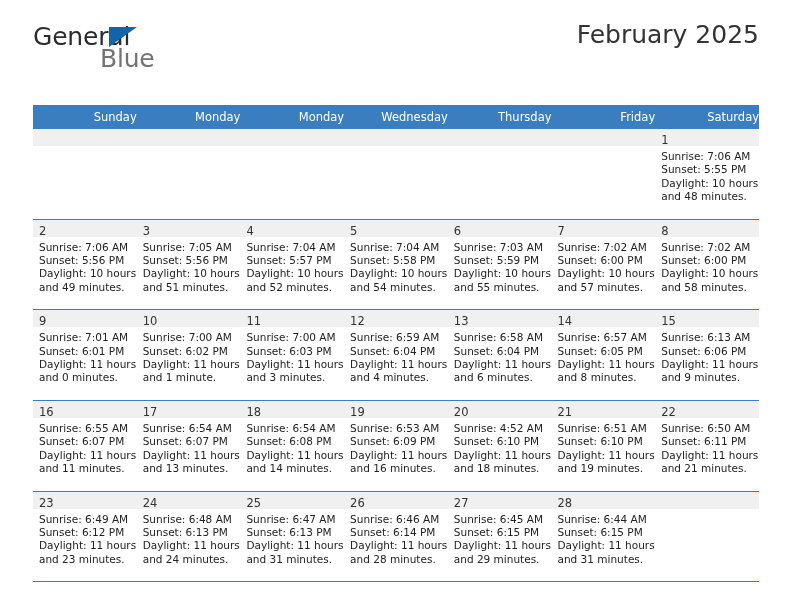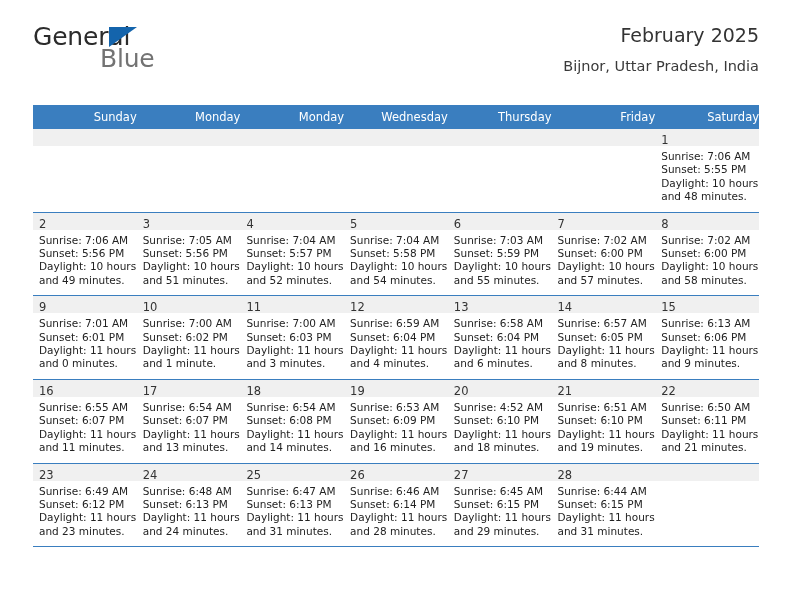--- a/index.html
+++ b/index.html
@@ -66,21 +66,21 @@
     font-weight: 400;
     margin-left: 9px;
   }
   .title-block {
     position: absolute;
     right: 0;
     top: 0;
     text-align: right;
   }
   .cal-title {
-    font-size: 19px;
+    font-size: 25px;
     color: #333333;
     font-family: "DejaVu Sans", sans-serif;
     font-weight: 400;
     line-height: 34px;
     white-space: nowrap;
   }
   .cal-subtitle {
     font-size: 14.5px;
     color: #3a3a3a;
     font-family: "DejaVu Sans", sans-serif;
@@ -123,21 +123,21 @@
     padding: 1px 0 0 6px;
     box-sizing: border-box;
   }
   .daynum {
     font-size: 11.5px;
     color: #333333;
     font-family: "DejaVu Sans", sans-serif;
     line-height: 15px;
   }
   .cell-body {
-    padding: 4px 5px 8px 6px;
+    padding: 4px 5px 15px 6px;
   }
   .cell-line {
     font-size: 10.5px;
     color: #222222;
     font-family: "DejaVu Sans", sans-serif;
     line-height: 13.4px;
     white-space: nowrap;
   }
   .empty-band {
     background: #f0f0f0;
@@ -152,21 +152,20 @@
   <div class="header">
 
     <div class="logo">
       <span class="logo-general">General</span>
       <span class="logo-triangle"></span>
       <span class="logo-blue">Blue</span>
     </div>
 
     <div class="title-block">
       <div class="cal-title">February 2025</div>
-      <div class="cal-subtitle">Bijnor, Uttar Pradesh, India</div>
     </div>
 
   </div>
 
   <table class="calendar">
     <thead>
       <tr>
         <th>Sunday</th>
         <th>Monday</th>
         <th>Monday</th>

